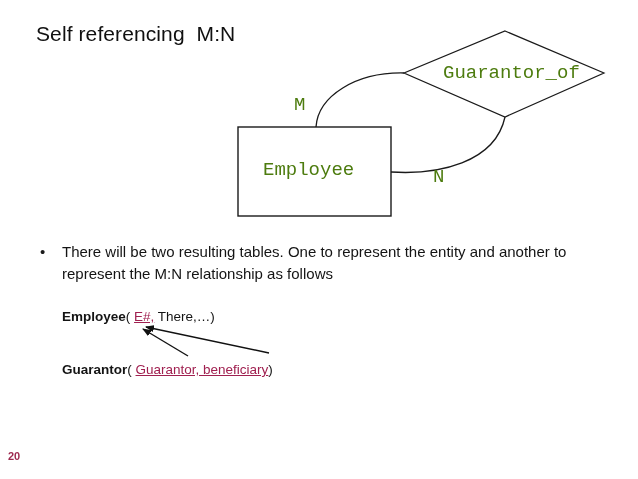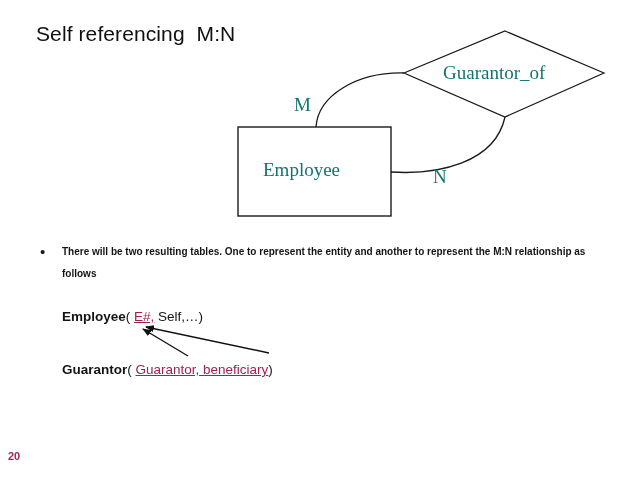--- a/index.html
+++ b/index.html
@@ -40,22 +40,22 @@
     width: 638px;
     height: 235px;
   }
   #er-svg {
     position: absolute;
     left: 0;
     top: 0;
   }
   .er-label {
     position: absolute;
-    color: #0f766e;
-    font-family: Liberation Serif, serif;
+    color: #4d7c0f;
+    font-family: Liberation Mono, monospace;
     white-space: nowrap;
   }
   #entity-label-employee {
     left: 255px;
     top: 159px;
     font-size: 19px;
   }
   #relationship-label-guarantor-of {
     left: 435px;
     top: 62px;
@@ -88,24 +88,23 @@
     flex: 0 0 26px;
     color: #1a1a1a;
     font-size: 15px;
     line-height: 22px;
     text-align: left;
     padding-left: 4px;
     box-sizing: border-box;
   }
   #bullet-text {
     flex: 1 1 auto;
-    font-size: 10px;
+    font-size: 15px;
     line-height: 22px;
     color: #141414;
-    font-weight: bold;
   }
 
   
   #schema-block {
     position: absolute;
     left: 54px;
     top: 308px;
     width: 420px;
   }
   .schema-line {
@@ -178,21 +177,21 @@
 
   <div id="bullet-block">
     <div id="bullet-row">
       <div id="bullet-marker">•</div>
       <div id="bullet-text">There will be two resulting tables. One to represent the entity and another to represent the M:N relationship as follows</div>
     </div>
   </div>
 
   <div id="schema-block">
     <div class="schema-line" id="schema-line-employee">
-      <span class="schema-name">Employee</span><span class="schema-plain">( </span><span class="schema-key">E#,</span><span class="schema-plain"> Self,…)</span>
+      <span class="schema-name">Employee</span><span class="schema-plain">( </span><span class="schema-key">E#,</span><span class="schema-plain"> There,…)</span>
     </div>
 
     <div class="schema-line" id="schema-line-guaranty">
       <span class="schema-name">Guarantor</span><span class="schema-plain">( </span><span class="schema-key">Guarantor, beneficiary</span><span class="schema-plain">)</span>
     </div>
   </div>
 
   <svg id="arrows-svg" width="638" height="479" viewBox="0 0 638 479">
     <defs>
       <marker id="arrowhead" markerWidth="9" markerHeight="7" refX="8" refY="3.5" orient="auto" markerUnits="userSpaceOnUse">

